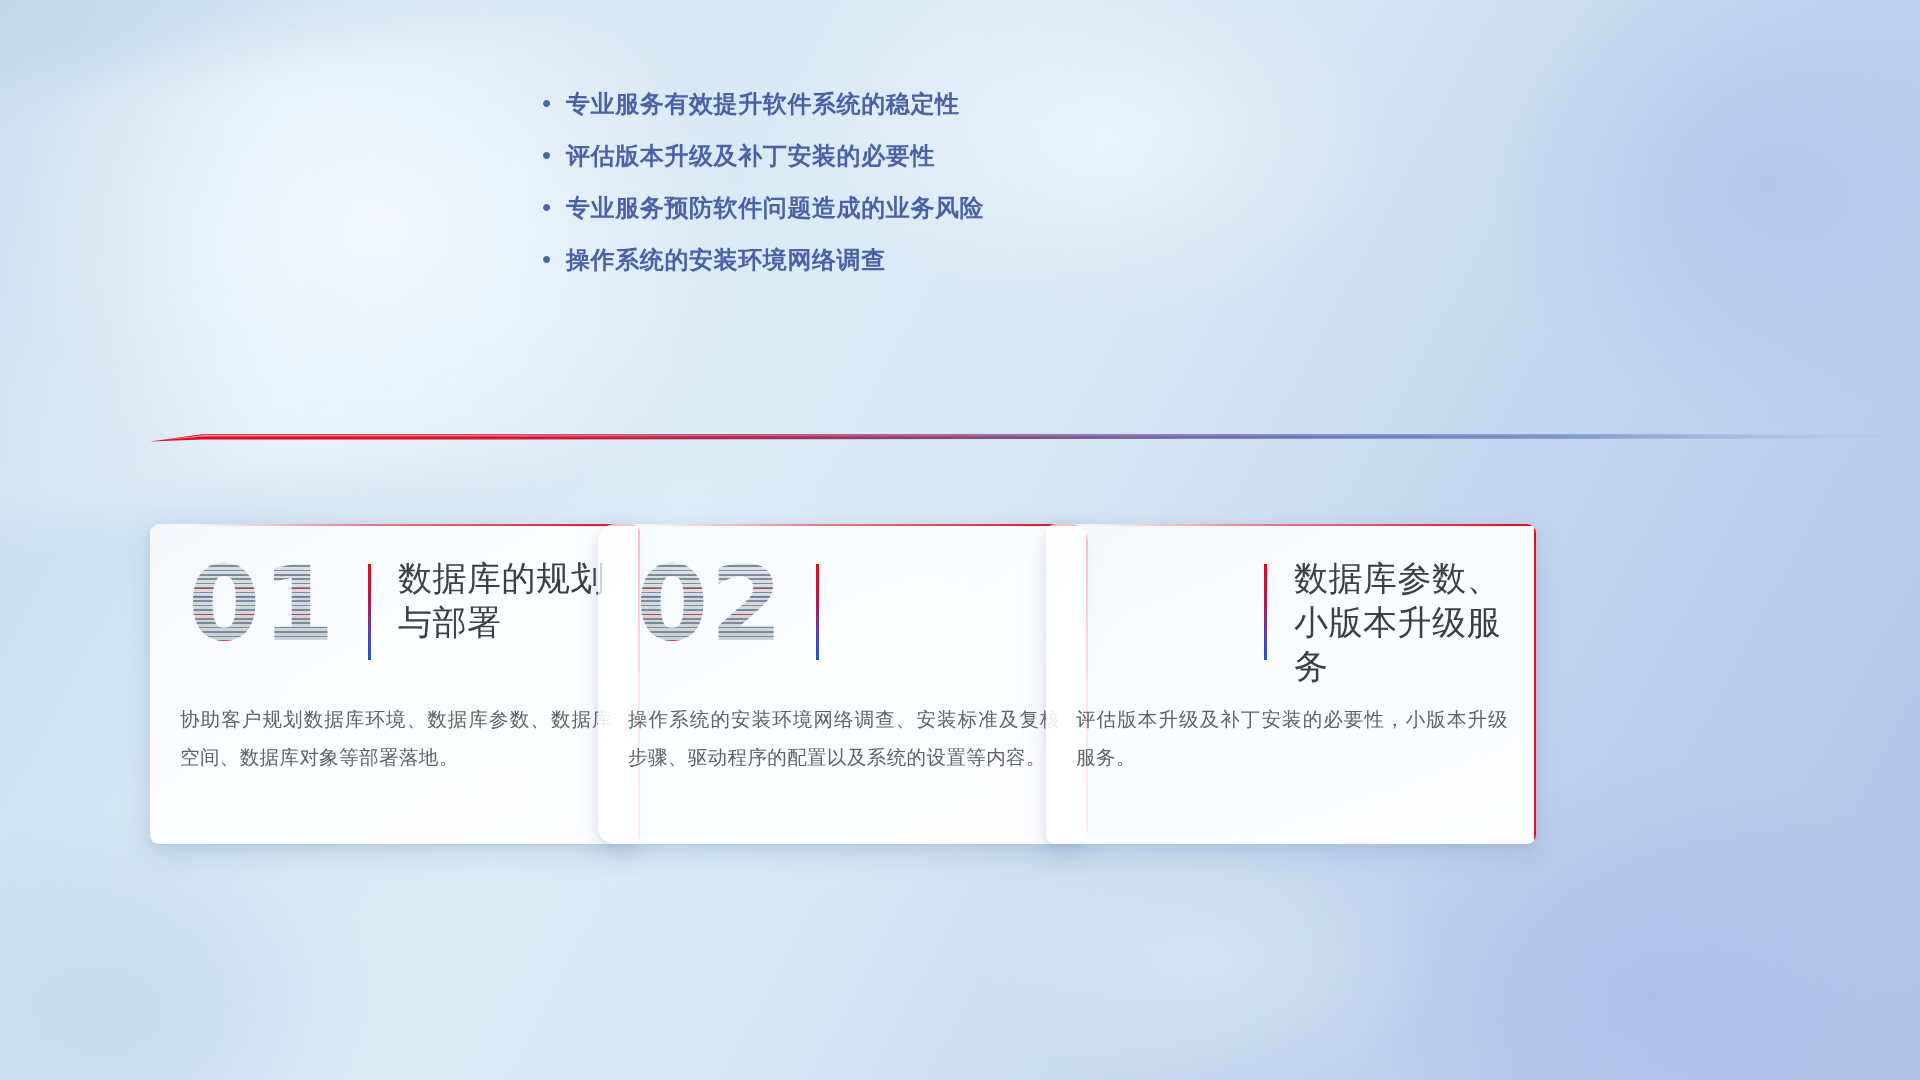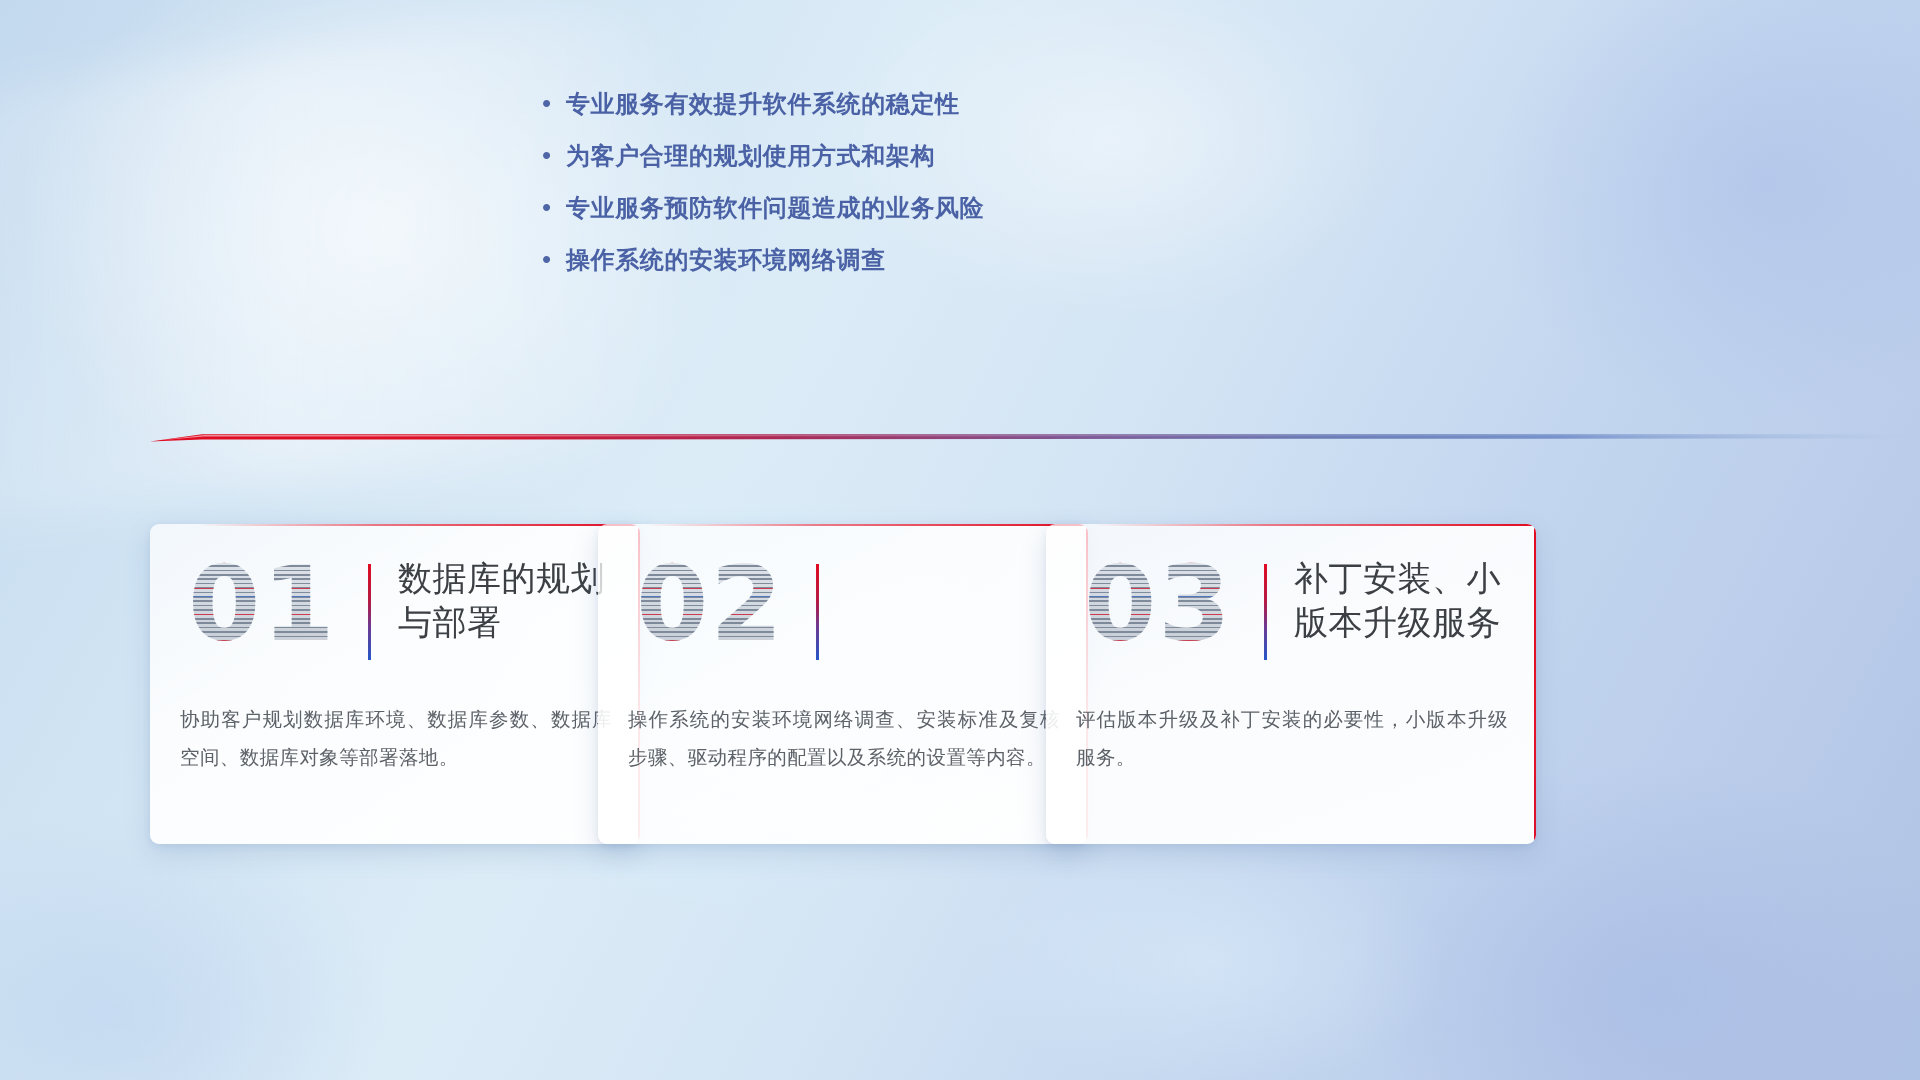--- a/index.html
+++ b/index.html
@@ -58,21 +58,21 @@
 
   
   #cards { position:absolute; left:150px; top:524px; width:1640px; height:365px; }
   .card {
     position:absolute; top:0; width:490px; height:320px; border-radius:9px;
     background:linear-gradient(152deg, rgba(255,255,255,0.72) 0%, rgba(255,255,255,0.9) 38%, rgba(255,255,255,0.97) 100%);
     box-shadow:0 10px 26px rgba(80,110,160,0.18), 0 2px 6px rgba(80,110,160,0.10);
     overflow:hidden;
   }
   .card-1 { left:0px; }
-  .card-2 { left:448px; }
+  .card-2 { left:448px;border-radius:17px; }
   .card-3 { left:896px; }
   .card-accent {
     position:absolute; right:0; top:0; bottom:0; width:2.5px;
     background:linear-gradient(180deg,#e00b22 0%, #e3132a 60%, #d8112a 100%);
   }
   .card-accent-top {
     position:absolute; left:46px; right:0; top:0; height:2px;
     background:linear-gradient(90deg, rgba(224,11,34,0) 0%, rgba(224,11,34,0.55) 40%, #e00b22 100%);
   }
   .card-inner { position:absolute; inset:0; padding:34px 30px 0 30px; }
@@ -143,21 +143,21 @@
 
 <div id="bullets">
 
   <div class="bullet-row">
     <span class="bullet-dot">•</span>
     <span class="bullet-text">专业服务有效提升软件系统的稳定性</span>
   </div>
 
   <div class="bullet-row">
     <span class="bullet-dot">•</span>
-    <span class="bullet-text">为客户合理的规划使用方式和架构</span>
+    <span class="bullet-text">评估版本升级及补丁安装的必要性</span>
   </div>
 
   <div class="bullet-row">
     <span class="bullet-dot">•</span>
     <span class="bullet-text">专业服务预防软件问题造成的业务风险</span>
   </div>
 
   <div class="bullet-row">
     <span class="bullet-dot">•</span>
     <span class="bullet-text">操作系统的安装环境网络调查</span>
@@ -224,26 +224,20 @@
       </div>
     </div>
     <div class="card-body">操作系统的安装环境网络调查、安装标准及复核步骤、驱动程序的配置以及系统的设置等内容。</div>
   </div>
 
   <div class="card card-3">
     <div class="card-accent"></div>
     <div class="card-accent-top"></div>
     <div class="card-inner">
       <div class="card-head">
-        <div class="num-wrap">
-          <div class="num">03</div>
-          <div class="num-tint">
-            <div class="num">03</div>
-          </div>
-        </div>
         <div class="head-bar"></div>
-        <div class="card-title">补丁安装、小版本升级服务</div>
+        <div class="card-title">数据库参数、小版本升级服务</div>
       </div>
     </div>
     <div class="card-body">评估版本升级及补丁安装的必要性，小版本升级服务。</div>
   </div>
 
 </div>
 
 </body></html>

